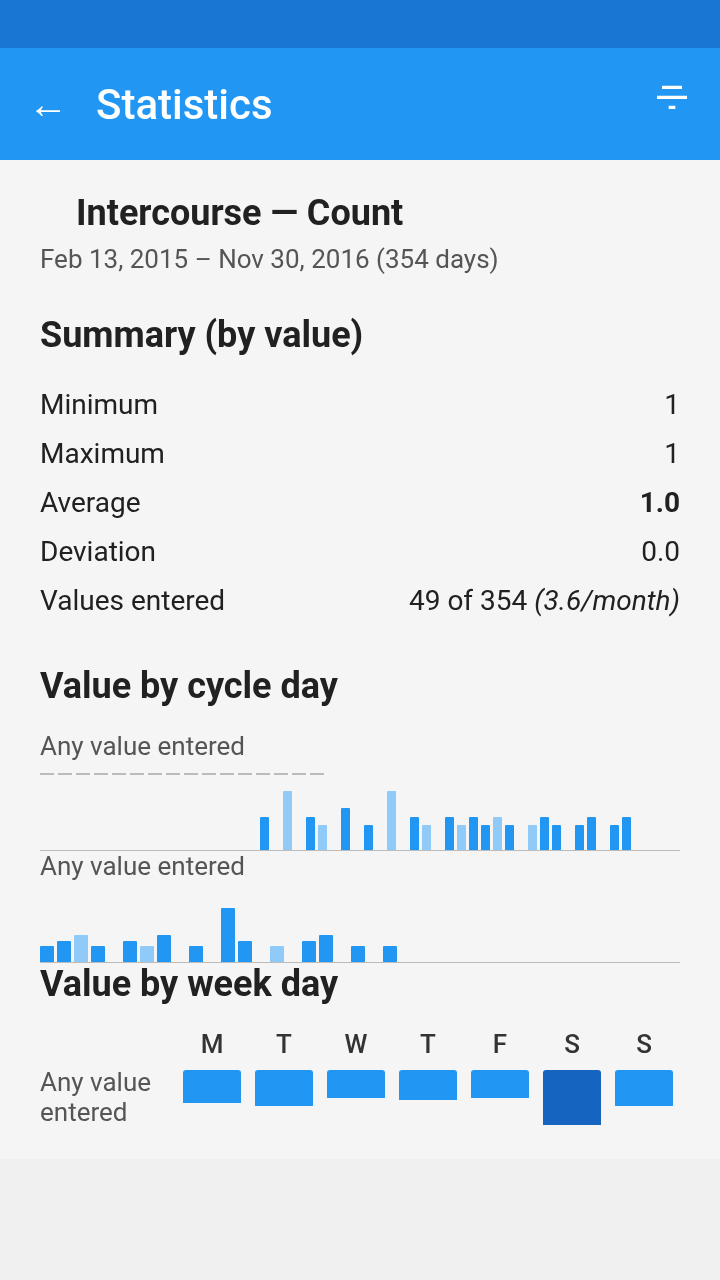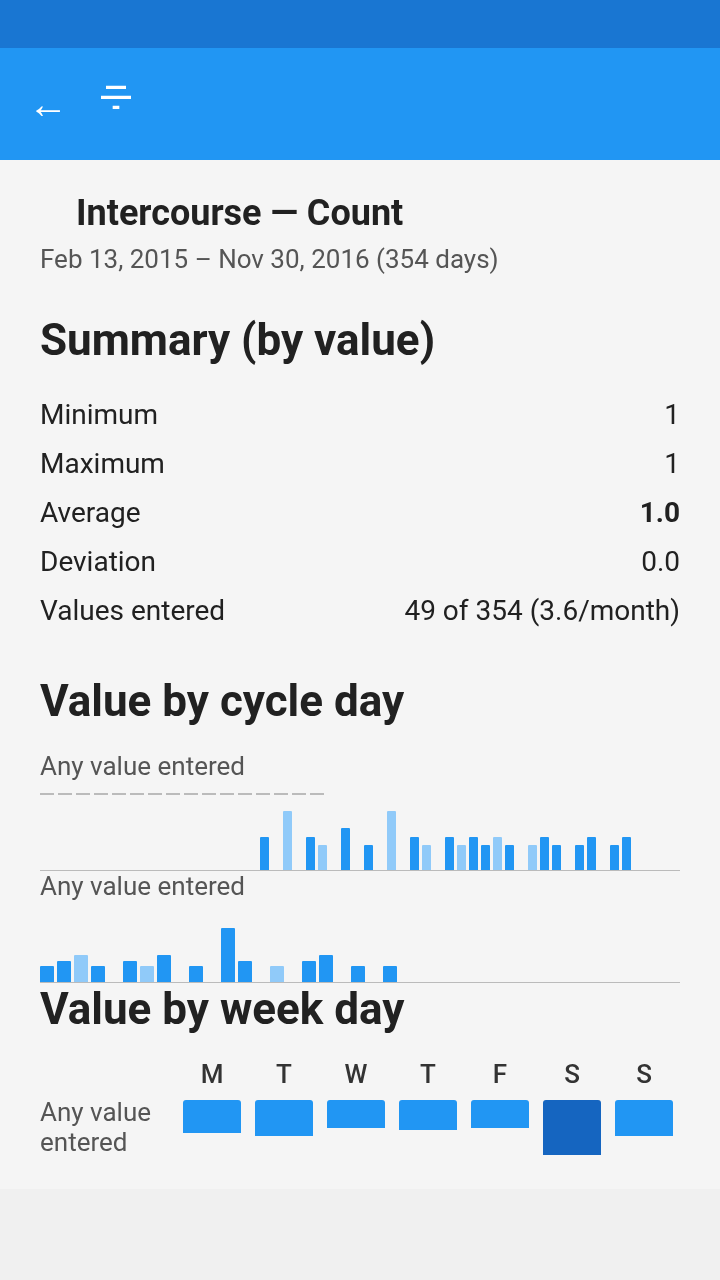--- a/index.html
+++ b/index.html
@@ -61,21 +61,21 @@
       margin-left: 36px;
     }
     .date-range {
       font-size: 26px;
       color: #555;
       margin-bottom: 40px;
     }
 
     
     .section-title {
-      font-size: 44px;
+      font-size: 36px;
       font-weight: 700;
       margin-bottom: 24px;
     }
 
     .stats-table {
       width: 100%;
       border-collapse: collapse;
       margin-bottom: 40px;
     }
     .stats-table tr td {
@@ -85,20 +85,21 @@
     }
     .stats-table tr td:last-child {
       text-align: right;
       font-size: 28px;
     }
     .stats-table tr .bold-val {
       font-weight: 700;
       font-size: 28px;
     }
     .italic-note {
+      font-style: italic;
     }
 
     
     .chart-section {
     }
     .chart-label {
       font-size: 26px;
       color: #555;
       margin-bottom: 12px;
     }
@@ -179,20 +180,21 @@
       border-radius: 3px 3px 0 0;
     }
   </style>
 </head>
 <body>
 
 <div class="status-bar"></div>
 
 <div class="app-bar">
   <span class="app-bar-back">←</span>
+  <span class="app-bar-title">Statistics</span>
   <span class="app-bar-filter">
     
     <svg width="40" height="40" viewBox="0 0 24 24" fill="white">
       <path d="M10 18h4v-2h-4v2zm-7-8v2h18v-2H3zm3-6v2h12V4H6z"></path>
     </svg>
   </span>
 </div>
 
 <div class="content">
 

